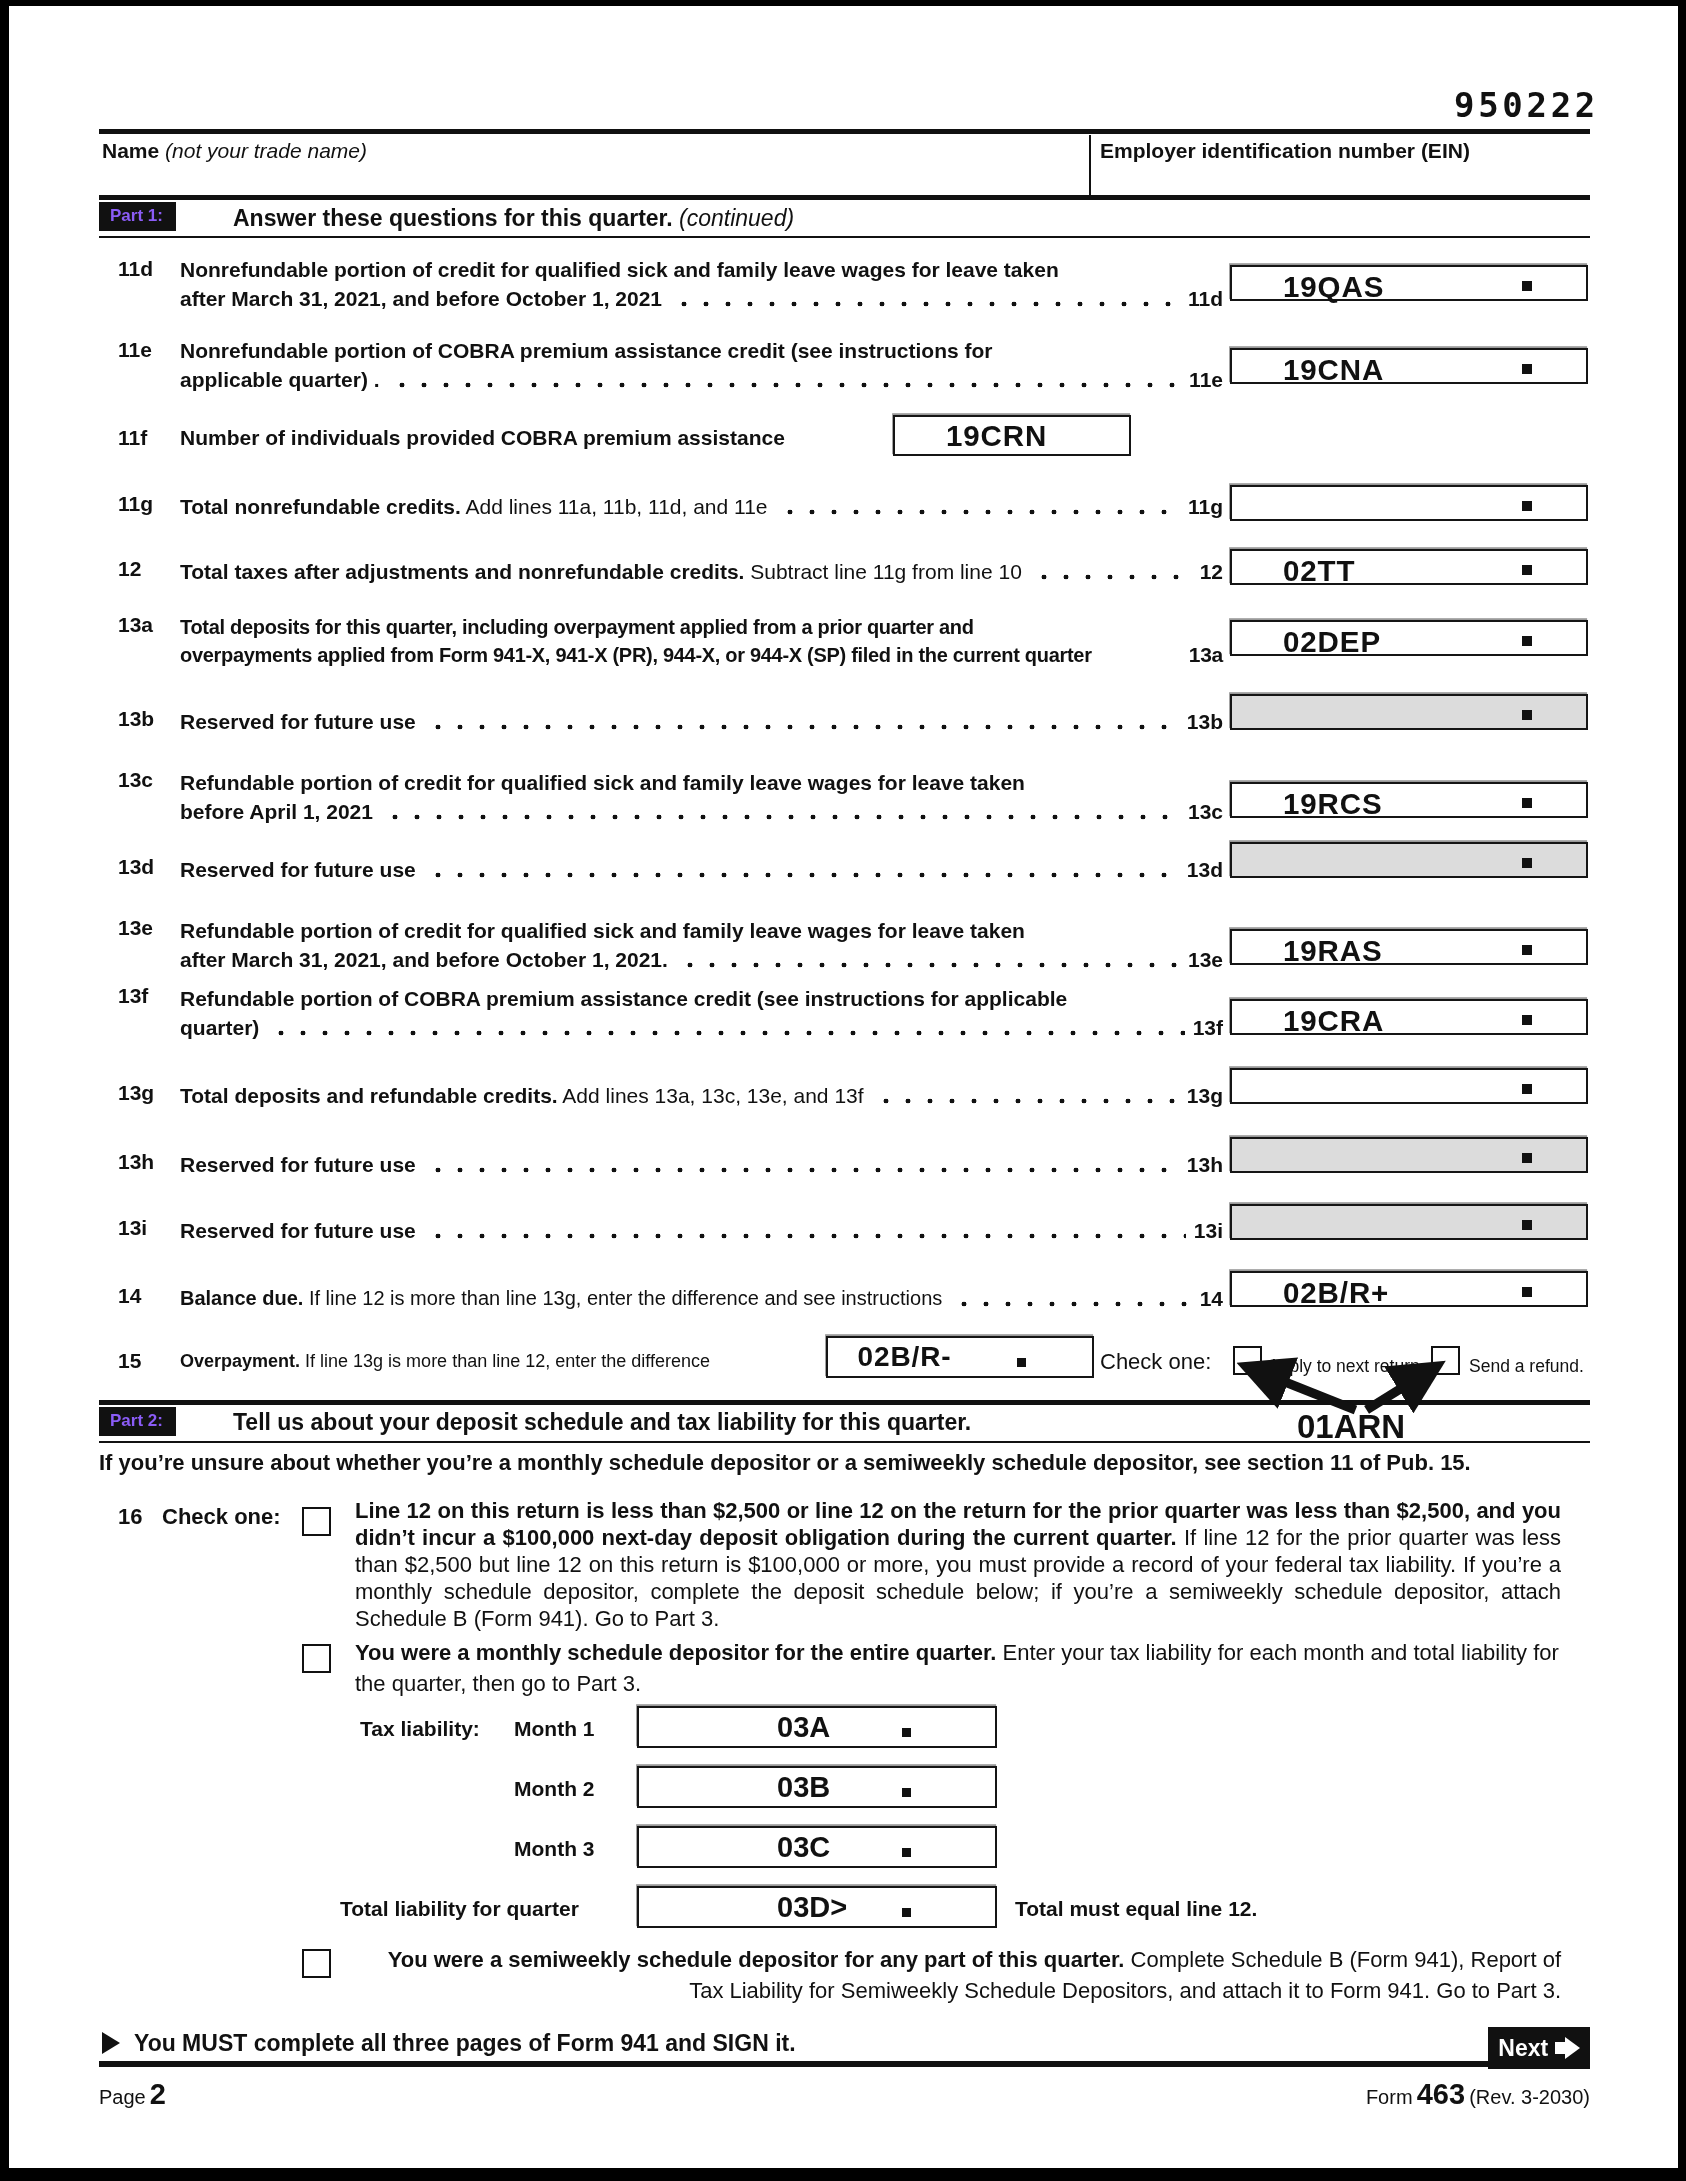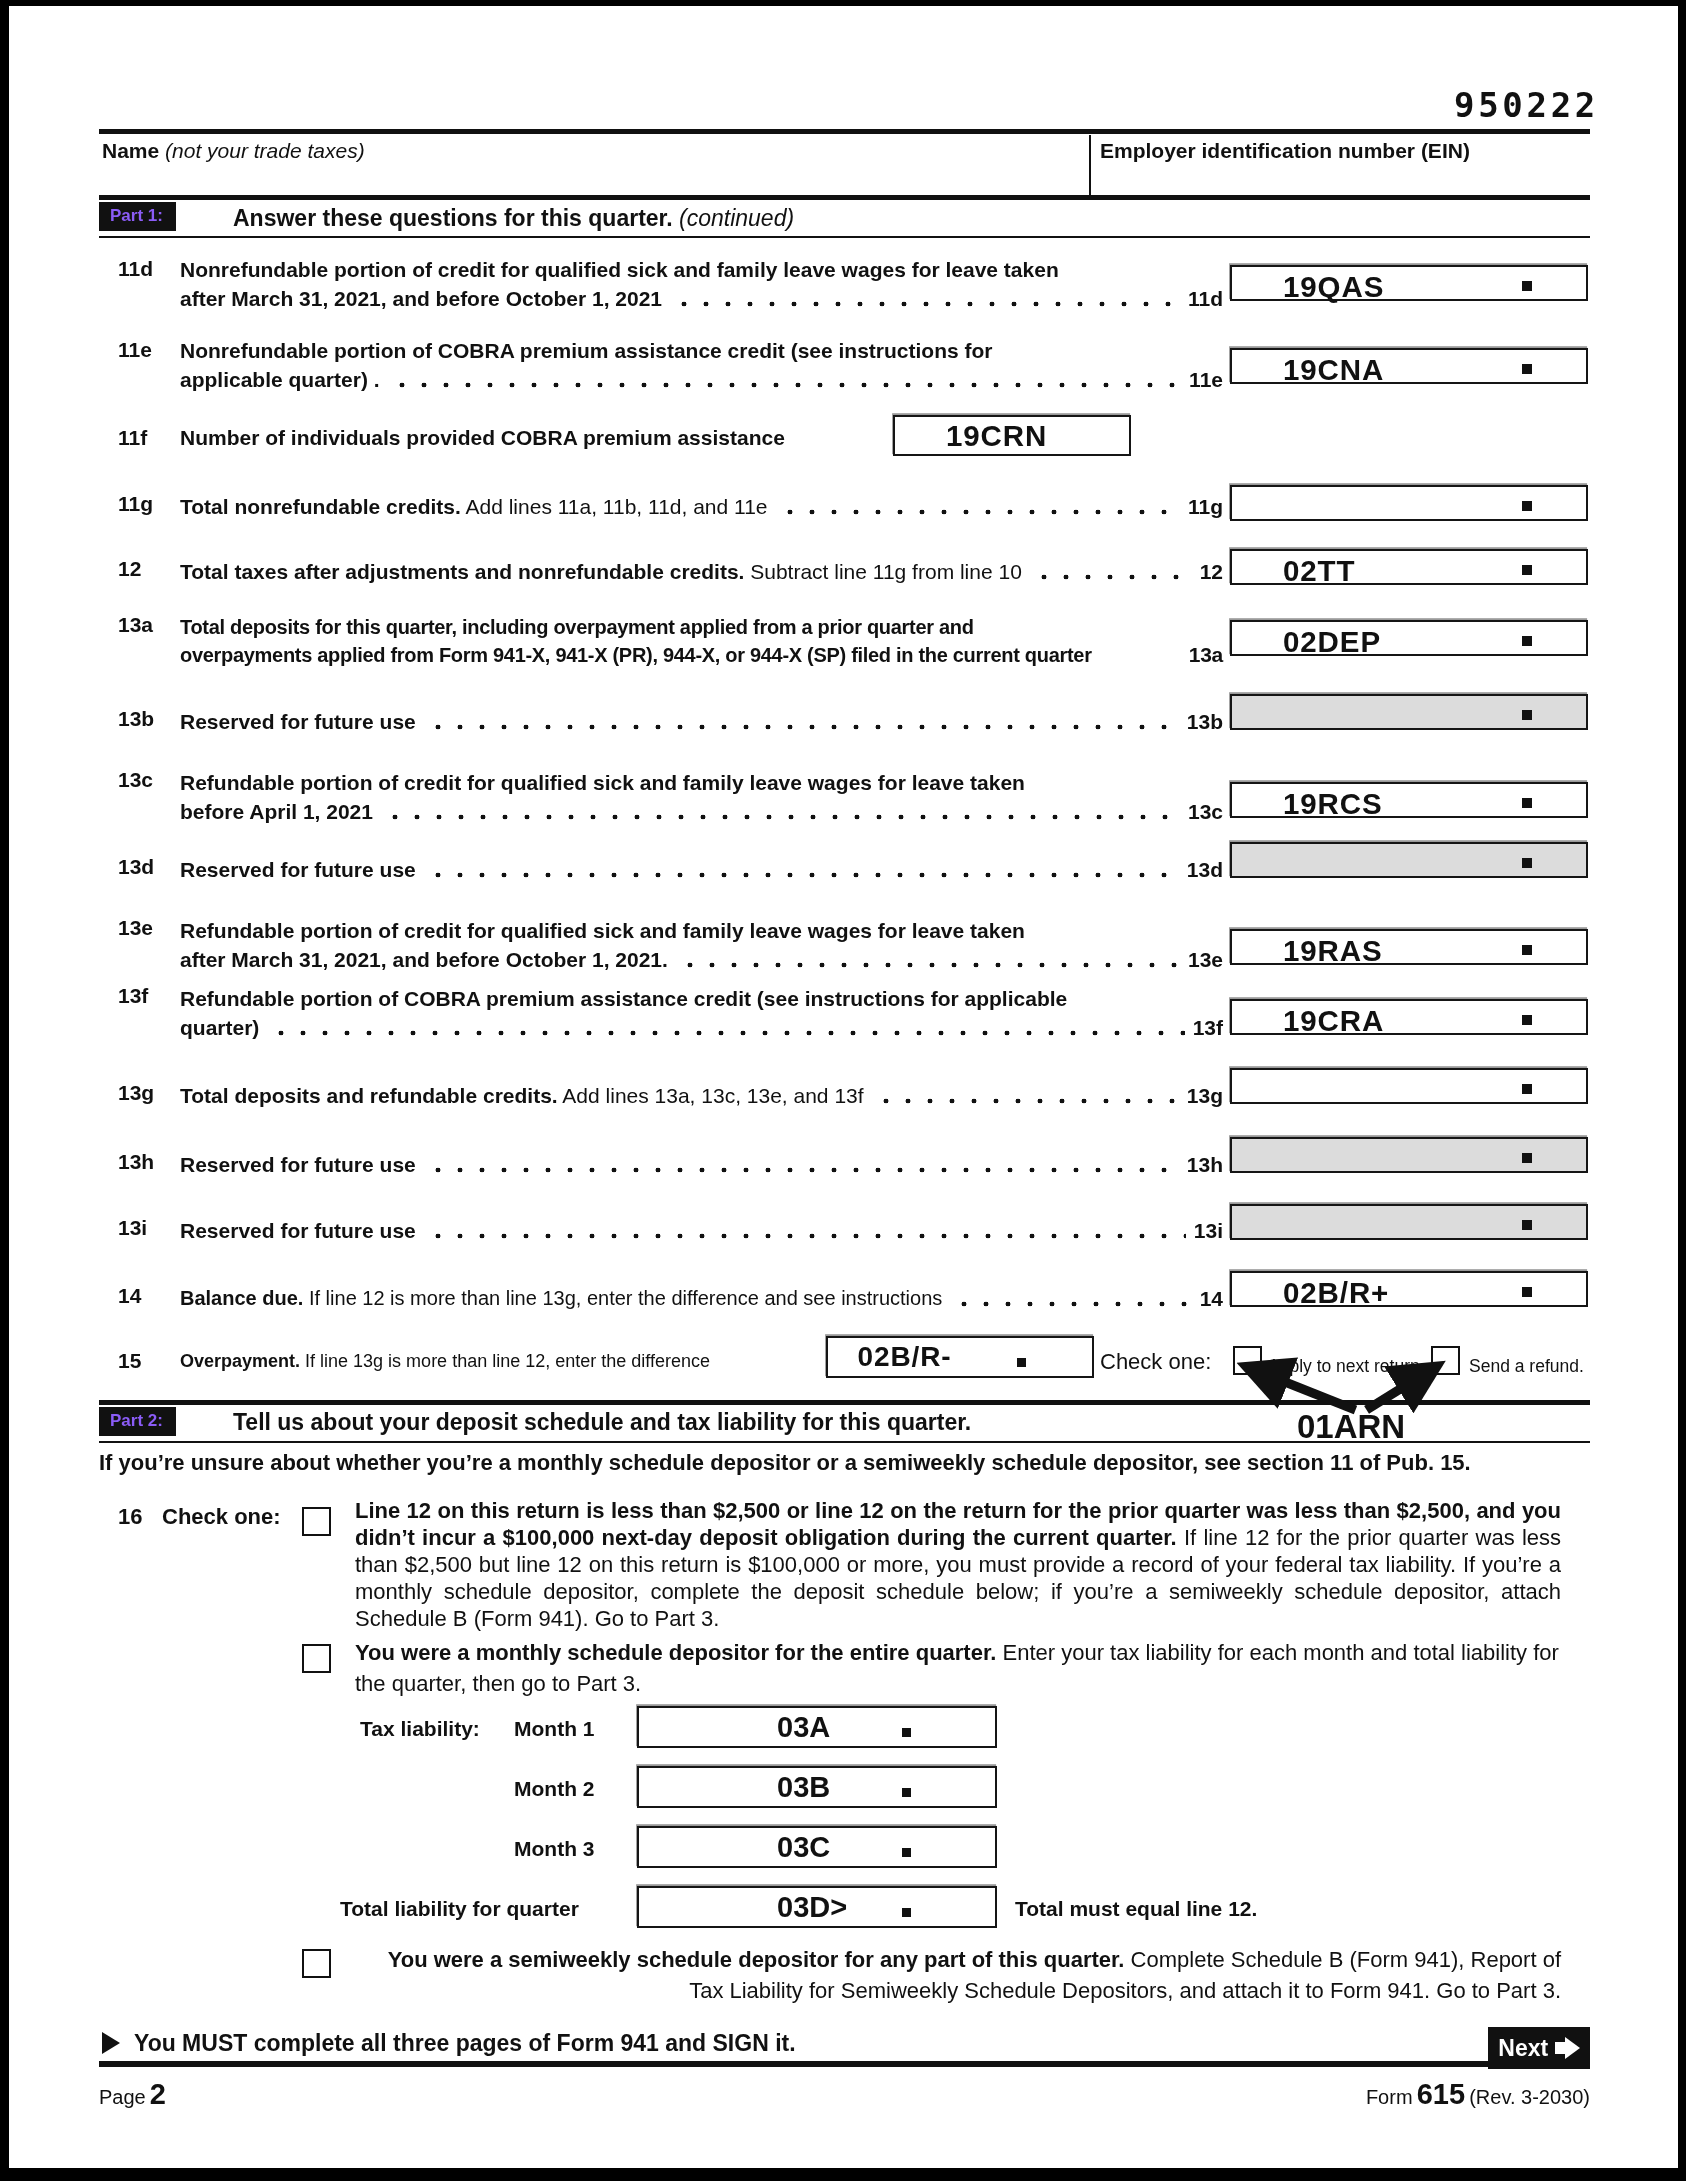--- a/index.html
+++ b/index.html
@@ -64,21 +64,21 @@
 <body>
 
 <div id="stage">
   <div id="paper"></div>
 
   <div class="abs ocr" style="top:85px; left:1454px;">950222</div>
 
   <div class="rule-thick" style="top:129px;"></div>
   <div class="abs" style="top:139px; left:102px; font-size:21px;">
     <span class="b">Name</span>
-    <span class="i">(not your trade taxes)</span>
+    <span class="i">(not your trade name)</span>
   </div>
   <div class="abs" style="top:135px; left:1089px; width:1.8px; height:61px; background:#111;"></div>
   <div class="abs b" style="top:139px; left:1100px; font-size:21px;">Employer identification number (EIN)</div>
   <div class="abs" style="top:139px; left:369px; width:646px; height:51px;"></div>
   <div class="abs" style="top:166px; left:1100px; width:461px; height:28px;"></div>
   <div class="rule-thick" style="top:195px;"></div>
 
   <div class="part-label" style="top:202px; left:99px;">Part 1:</div>
   <div class="part-title" style="top:205px; left:233px;">
     <span>Answer these questions for this quarter.</span>
@@ -360,17 +360,17 @@
         <span class="sq"></span>
         <span class="tri"></span>
       </span>
   </div>
   <div class="abs" style="top:2078px; left:99px;">
     <span class="footer-small">Page</span>
     <span class="footer-big">2</span>
   </div>
   <div class="abs" style="top:2078px; left:1274px; width:316px; text-align:right; white-space:nowrap;">
     <span class="footer-small">Form</span>
-    <span class="footer-big">615</span>
+    <span class="footer-big">463</span>
     <span class="footer-small">(Rev. 3-2030)</span>
   </div>
 </div>
 
 
 </body></html>

